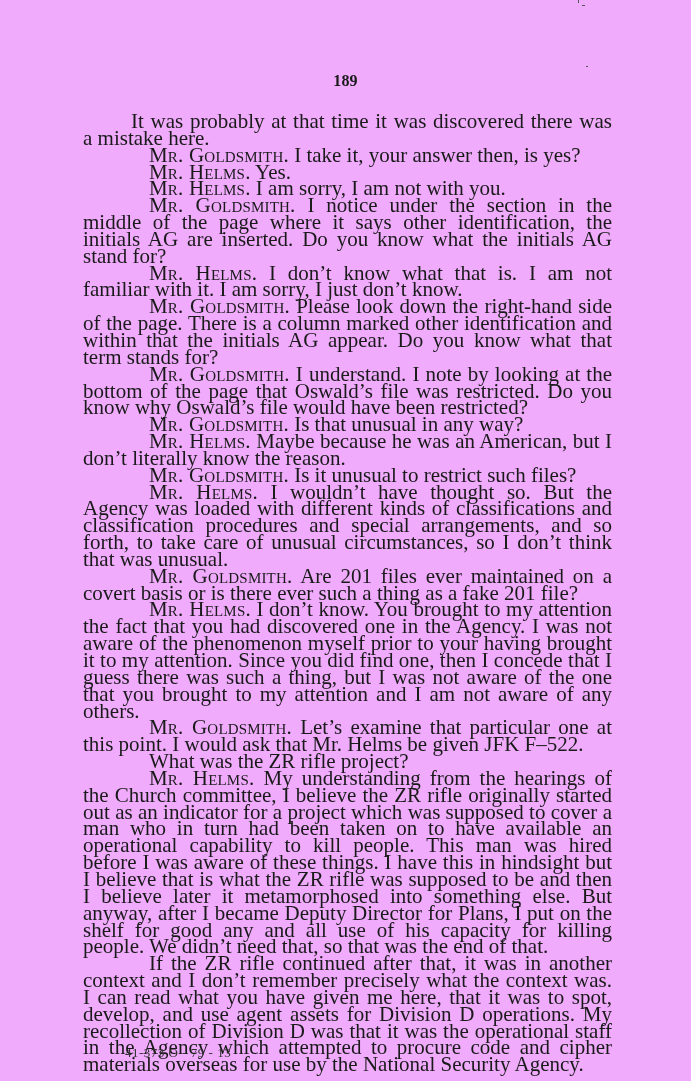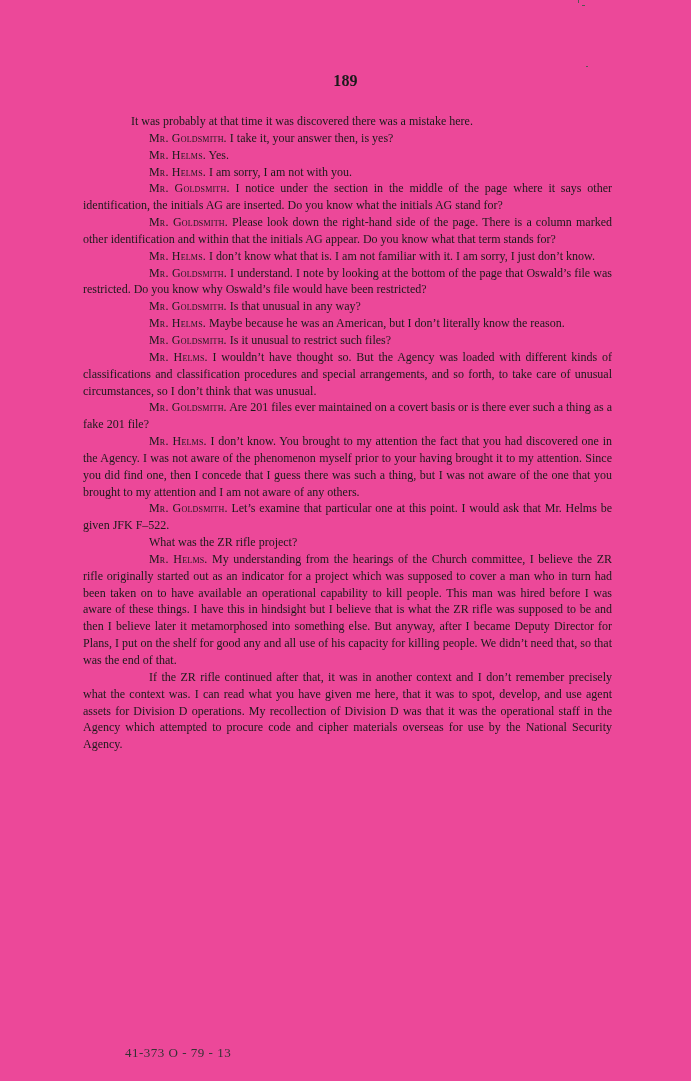--- a/index.html
+++ b/index.html
@@ -1,28 +1,28 @@
 <!DOCTYPE html>
 <html><head>
 <meta charset="utf-8">
 <style>
   html, body { margin: 0; padding: 0; background: #ffffff; }
   body { width: 691px; height: 1081px; position: relative; overflow: hidden; }
   .page {
     position: absolute; left: 0; top: 0; width: 691px; height: 1081px;
-    background: #ec4899; color: #1a1a1a;
+    background: #f0abfc; color: #1a1a1a;
     font-family: "Liberation Serif", "DejaVu Serif", serif;
   }
   .page-number {
     position: absolute; top: 72px; left: 0; width: 691px; text-align: center;
     font-size: 16px; font-weight: bold; letter-spacing: 0.2px;
   }
   .body-text {
     position: absolute; left: 83px; top: 113px; width: 529px;
-    font-size: 12px; line-height: 16.85px; text-align: justify;
+    font-size: 21px; line-height: 16.85px; text-align: justify;
   }
   .para { margin: 0; text-indent: 18px; }
   .para.first { text-indent: 0; }
   .speaker { font-variant: small-caps; letter-spacing: 0.2px; margin-left: 48px; }
   .footer-code {
     position: absolute; left: 125px; top: 1045px; font-size: 13px;
     font-family: Liberation Serif, serif; color: #333;
     letter-spacing: 0.5px;
   }
   .mark { position: absolute; background: #555; }
@@ -39,22 +39,22 @@
   <span class="mark m3"></span>
 
   <div class="page-number">189</div>
 
   <div class="body-text">
     <p class="para first"><span class="speaker"></span><span>It was probably at that time it was discovered there was a mistake here.</span></p>
     <p class="para"><span class="speaker">Mr. Goldsmith.</span><span> I take it, your answer then, is yes?</span></p>
     <p class="para"><span class="speaker">Mr. Helms.</span><span> Yes.</span></p>
     <p class="para"><span class="speaker">Mr. Helms.</span><span> I am sorry, I am not with you.</span></p>
     <p class="para"><span class="speaker">Mr. Goldsmith.</span><span> I notice under the section in the middle of the page where it says other identification, the initials AG are inserted. Do you know what the initials AG stand for?</span></p>
+    <p class="para"><span class="speaker">Mr. Helms.</span><span> I don’t know what that is. I am not familiar with it. I am sorry, I just don’t know.</span></p>
     <p class="para"><span class="speaker">Mr. Goldsmith.</span><span> Please look down the right-hand side of the page. There is a column marked other identification and within that the initials AG appear. Do you know what that term stands for?</span></p>
-    <p class="para"><span class="speaker">Mr. Helms.</span><span> I don’t know what that is. I am not familiar with it. I am sorry, I just don’t know.</span></p>
     <p class="para"><span class="speaker">Mr. Goldsmith.</span><span> I understand. I note by looking at the bottom of the page that Oswald’s file was restricted. Do you know why Oswald’s file would have been restricted?</span></p>
     <p class="para"><span class="speaker">Mr. Goldsmith.</span><span> Is that unusual in any way?</span></p>
     <p class="para"><span class="speaker">Mr. Helms.</span><span> Maybe because he was an American, but I don’t literally know the reason.</span></p>
     <p class="para"><span class="speaker">Mr. Goldsmith.</span><span> Is it unusual to restrict such files?</span></p>
     <p class="para"><span class="speaker">Mr. Helms.</span><span> I wouldn’t have thought so. But the Agency was loaded with different kinds of classifications and classification procedures and special arrangements, and so forth, to take care of unusual circumstances, so I don’t think that was unusual.</span></p>
     <p class="para"><span class="speaker">Mr. Goldsmith.</span><span> Are 201 files ever maintained on a covert basis or is there ever such a thing as a fake 201 file?</span></p>
     <p class="para"><span class="speaker">Mr. Helms.</span><span> I don’t know. You brought to my attention the fact that you had discovered one in the Agency. I was not aware of the phenomenon myself prior to your having brought it to my attention. Since you did find one, then I concede that I guess there was such a thing, but I was not aware of the one that you brought to my attention and I am not aware of any others.</span></p>
     <p class="para"><span class="speaker">Mr. Goldsmith.</span><span> Let’s examine that particular one at this point. I would ask that Mr. Helms be given JFK F–522.</span></p>
     <p class="para"><span class="speaker"></span><span>What was the ZR rifle project?</span></p>
     <p class="para"><span class="speaker">Mr. Helms.</span><span> My understanding from the hearings of the Church committee, I believe the ZR rifle originally started out as an indicator for a project which was supposed to cover a man who in turn had been taken on to have available an operational capability to kill people. This man was hired before I was aware of these things. I have this in hindsight but I believe that is what the ZR rifle was supposed to be and then I believe later it metamorphosed into something else. But anyway, after I became Deputy Director for Plans, I put on the shelf for good any and all use of his capacity for killing people. We didn’t need that, so that was the end of that.</span></p>

